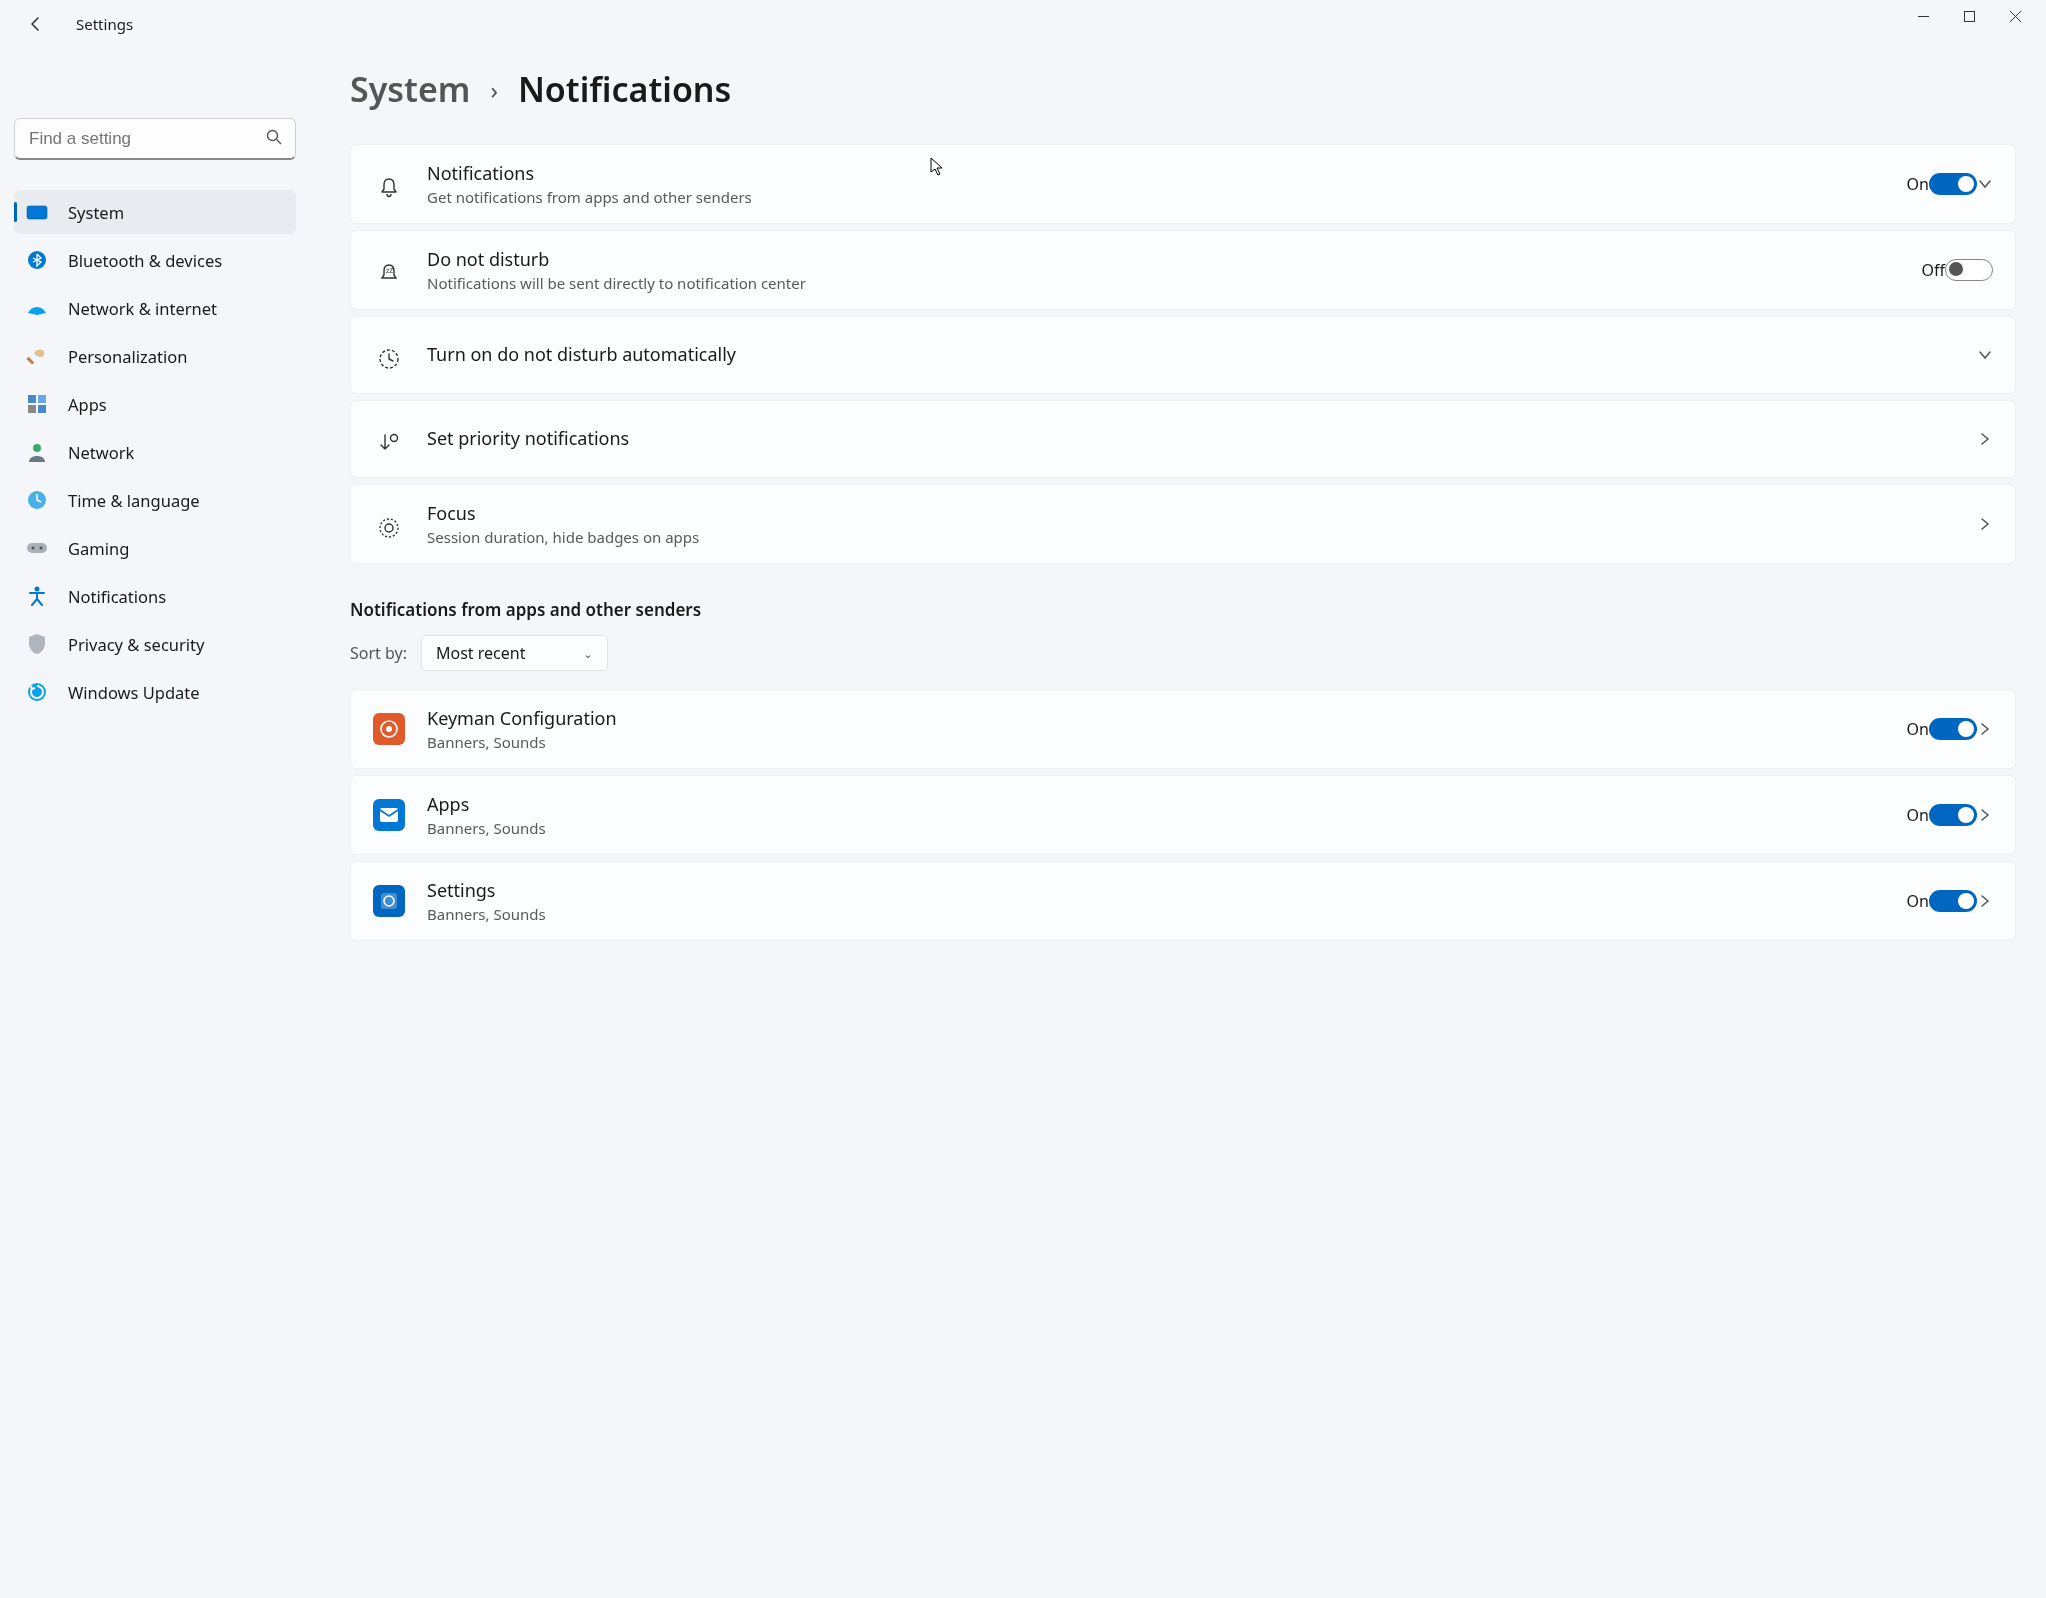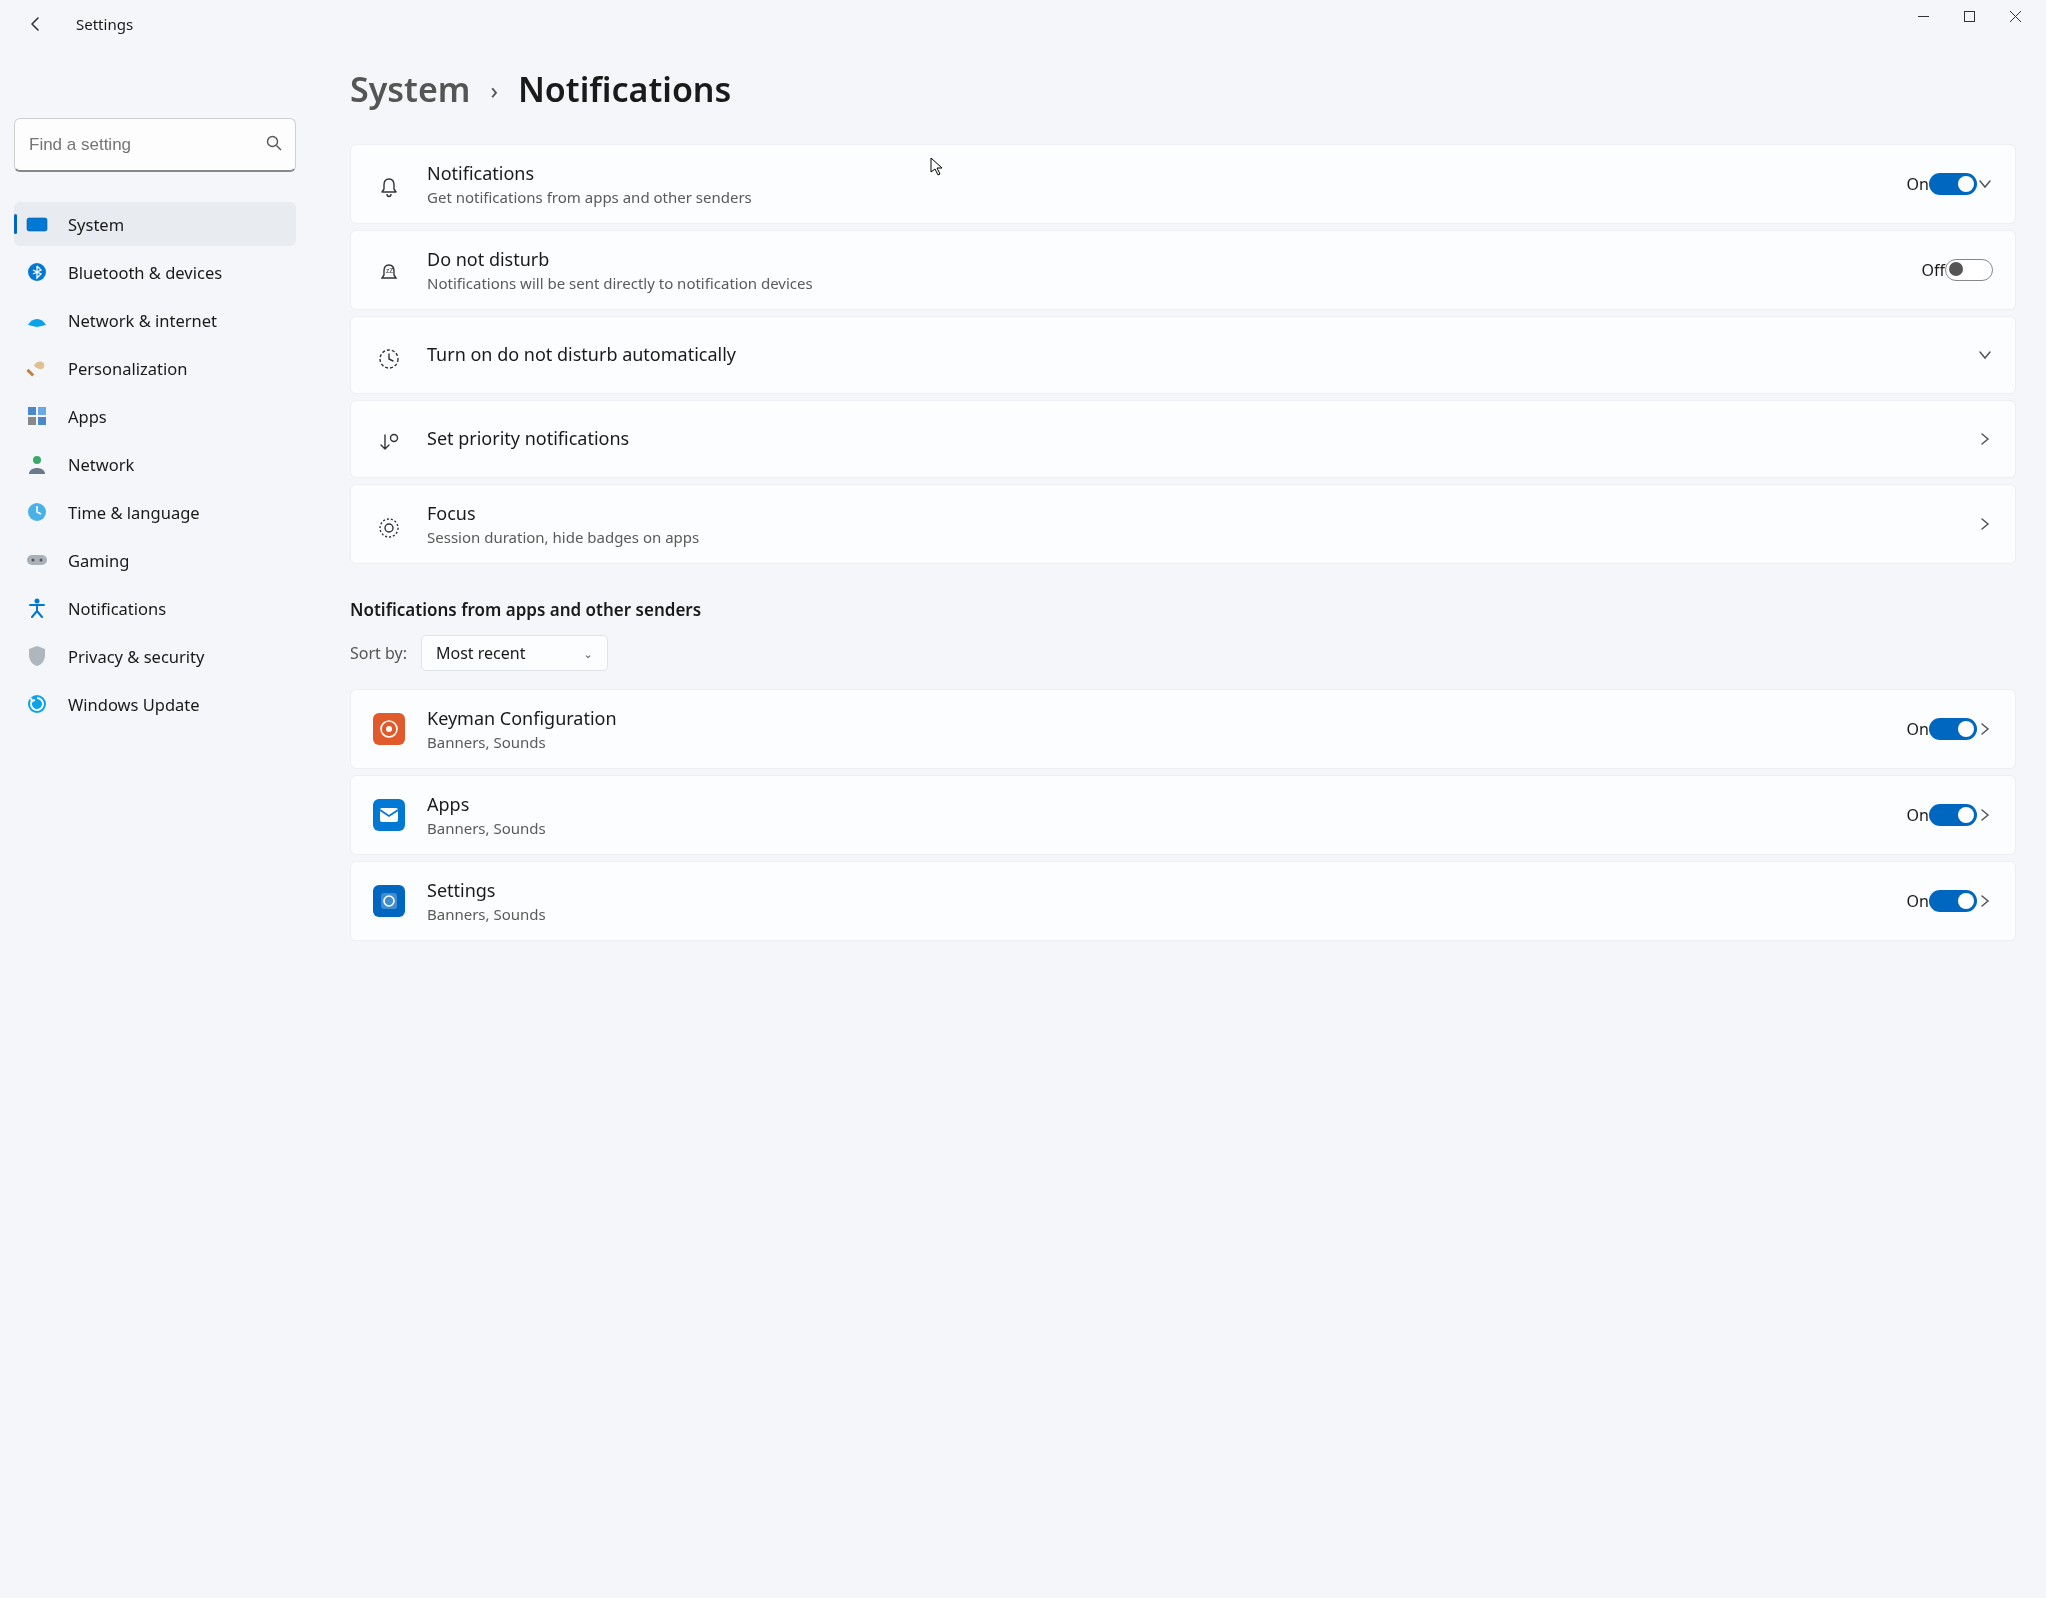--- a/index.html
+++ b/index.html
@@ -37,21 +37,21 @@
   .sidebar { width: 310px; flex-shrink: 0; padding: 0 14px; }
   .content { flex: 1; padding: 18px 30px 0 40px; overflow-y: auto; }
 
   
   .search {
     position: relative;
     margin: 70px 0 30px 0;
   }
   .search input {
     width: 100%;
-    height: 54px;
+    height: 42px;
     border: 1px solid #d0d0d0;
     border-bottom: 2px solid #888;
     border-radius: 6px;
     background: #fdfdfd;
     padding: 0 42px 0 14px;
     font-size: 17px;
     color: #333;
     outline: none;
   }
   .search .icon {
@@ -360,21 +360,21 @@
 
     <div class="card">
       <div class="card-icon">
         <svg width="24" height="24" viewBox="0 0 24 24">
             <path d="M12 3 C9 3 7 5 7 9 L7 13 L5 16 L19 16 L17 13 L17 9 C17 5 15 3 12 3 Z" stroke="#333" stroke-width="1.4" fill="none"></path>
             <text x="9" y="11" font-size="7" fill="#333">zZ</text>
           </svg>
       </div>
       <div class="card-text">
         <div class="card-title">Do not disturb</div>
-        <div class="card-sub">Notifications will be sent directly to notification devices</div>
+        <div class="card-sub">Notifications will be sent directly to notification center</div>
       </div>
       <div class="card-right">
         <span class="toggle-label">Off</span>
         <div class="toggle off">
             <div class="knob"></div>
           </div>
       </div>
     </div>
 
     <div class="card">

